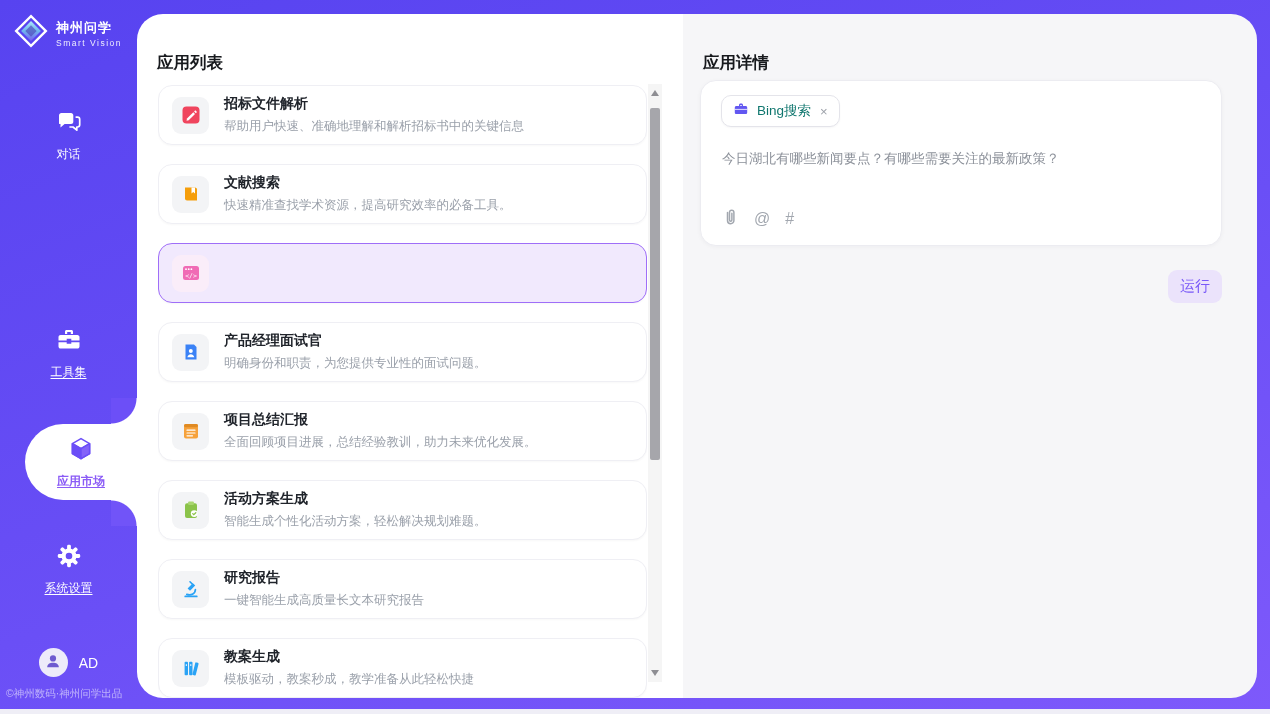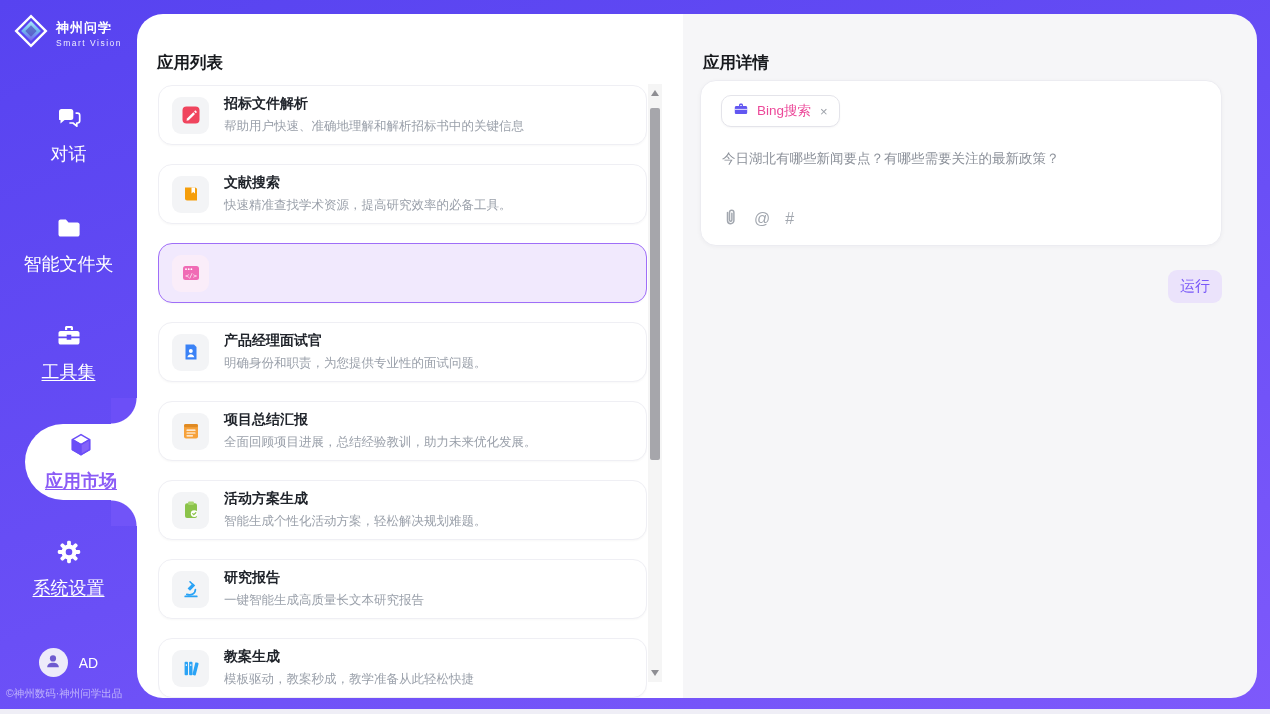--- a/index.html
+++ b/index.html
@@ -12,21 +12,21 @@
 
   
   .sidebar { position:absolute; left:0; top:0; width:137px; height:714px; z-index:3; }
   .logo { position:absolute; top:13px; left:13px; display:flex; align-items:center; gap:7px; }
   .logo-texts { display:flex; flex-direction:column; }
   .logo-name { color:#fff; font-size:13px; font-weight:bold; letter-spacing:1px; }
   .logo-sub { color:rgba(255,255,255,.9); font-size:8.5px; letter-spacing:1.5px; margin-top:1px; }
 
   .nav-item { position:absolute; left:0; width:137px; height:66px; display:flex; flex-direction:column;
     align-items:center; justify-content:center; gap:6px; color:#fff; cursor:pointer; }
-  .nav-label { font-size:18px; color:#fff; }
+  .nav-label { font-size:12px; color:#fff; }
   .nav-label.u { text-decoration:underline; text-underline-offset:2px; }
 
   .nav-item.active { left:25px; width:112px; height:76px; background:#fff; border-radius:38px 0 0 38px; }
   .nav-item.active::before { content:""; position:absolute; right:0; top:-26px; width:26px; height:26px;
     background:radial-gradient(circle 26px at 0 0, #6C4FF7 25px, #fff 26px); }
   .nav-item.active::after { content:""; position:absolute; right:0; bottom:-26px; width:26px; height:26px;
     background:radial-gradient(circle 26px at 0 100%, #7154F8 25px, #fff 26px); }
   .nav-item.active .nav-label { color:#8b5cf6;font-weight:bold; }
 
   .user-row { position:absolute; top:648px; left:0; width:137px; display:flex; align-items:center;
@@ -67,21 +67,21 @@
     border-top:6px solid #8E8E93; }
   .sb-thumb { position:absolute; left:2px; top:24px; width:10px; height:352px; background:#A6A6AB;
     border-radius:2px; }
 
   
   .detail-card { position:absolute; left:17px; top:66px; width:522px; height:166px; background:#fff;
     border:1px solid #ECECF1; border-radius:16px; box-shadow:0 1px 4px rgba(20,20,40,.04); }
   .tool-tag { position:absolute; left:20px; top:14px; height:32px; display:inline-flex; align-items:center;
     gap:8px; padding:0 11px; background:#fff; border:1px solid #E4E4EA; border-radius:10px;
     box-shadow:0 1px 2px rgba(20,20,40,.04); cursor:pointer; }
-  .tool-tag-label { font-size:13.5px; color:#ec4899; }
+  .tool-tag-label { font-size:13.5px; color:#0f766e; }
   .tag-close { font-size:13px; color:#9CA1A9; margin-left:1px; cursor:pointer; }
   .prompt-text { position:absolute; left:21px; top:69px; right:20px; font-size:13.5px; color:#8B9099; }
   .composer-icons { position:absolute; left:21px; bottom:15px; display:flex; align-items:center; gap:15px;
     color:#A2A7AF; }
   .sym { font-size:16px; color:#A2A7AF; cursor:pointer; }
   .run-btn { position:absolute; right:35px; top:256px; width:54px; height:33px; border-radius:9px;
     background:#EBE3FB; color:#7A5AF8; font-size:15px; display:flex; align-items:center;
     justify-content:center; cursor:pointer; }
 </style>
 </head>
@@ -115,28 +115,20 @@
     <div class="nav-item" style="top:102px;">
       <span>
         <svg width="28" height="28" viewBox="0 0 28 28">
           <path d="M4 7.4C4 6.1 5.1 5 6.4 5H16c1.3 0 2.3 1 2.3 2.3v6.4c0 1.3-1 2.3-2.3 2.3H9.6l-4.1 3.4V16h-1.2C4 16 4 15 4 13.7z" fill="#fff"></path>
           <path d="M20.6 9.2h1.9c1.2 0 2.2 1 2.2 2.2v5.4c0 1.2-1 2.2-2.2 2.2h-.7v3.2l-3.8-3.2h-3.6" fill="none" stroke="#fff" stroke-width="1.7" stroke-linejoin="round"></path>
         </svg>
       </span>
       <span class="nav-label">对话</span>
     </div>
 
-    <div class="nav-item" style="top:212px;">
-      <span>
-        <svg width="28" height="28" viewBox="0 0 28 28">
-          <path d="M3.5 7.6c0-1.2 1-2.1 2.1-2.1h5.3l2.6 3h9c1.2 0 2.1 1 2.1 2.1v9.8c0 1.2-1 2.1-2.1 2.1H5.6c-1.2 0-2.1-1-2.1-2.1z" fill="#fff"></path>
-        </svg>
-      </span>
-      <span class="nav-label">智能文件夹</span>
-    </div>
 
     <div class="nav-item" style="top:320px;">
       <span>
         <svg width="28" height="28" viewBox="0 0 28 28">
           <g fill="#fff">
             <path d="M10 8V5.6C10 4.7 10.7 4 11.6 4h4.8c.9 0 1.6.7 1.6 1.6V8h-2.2V6.1h-3.6V8z"></path>
             <path d="M3.5 11c0-1.2 1-2.1 2.1-2.1h16.8c1.2 0 2.1 1 2.1 2.1v3.4h-8.2v-1.6h-4.6v1.6H3.5z"></path>
             <path d="M3.5 16.2h8.2v1.6h4.6v-1.6h8.2v4.2c0 1.2-1 2.1-2.1 2.1H5.6c-1.2 0-2.1-1-2.1-2.1z"></path>
           </g>
         </svg>

